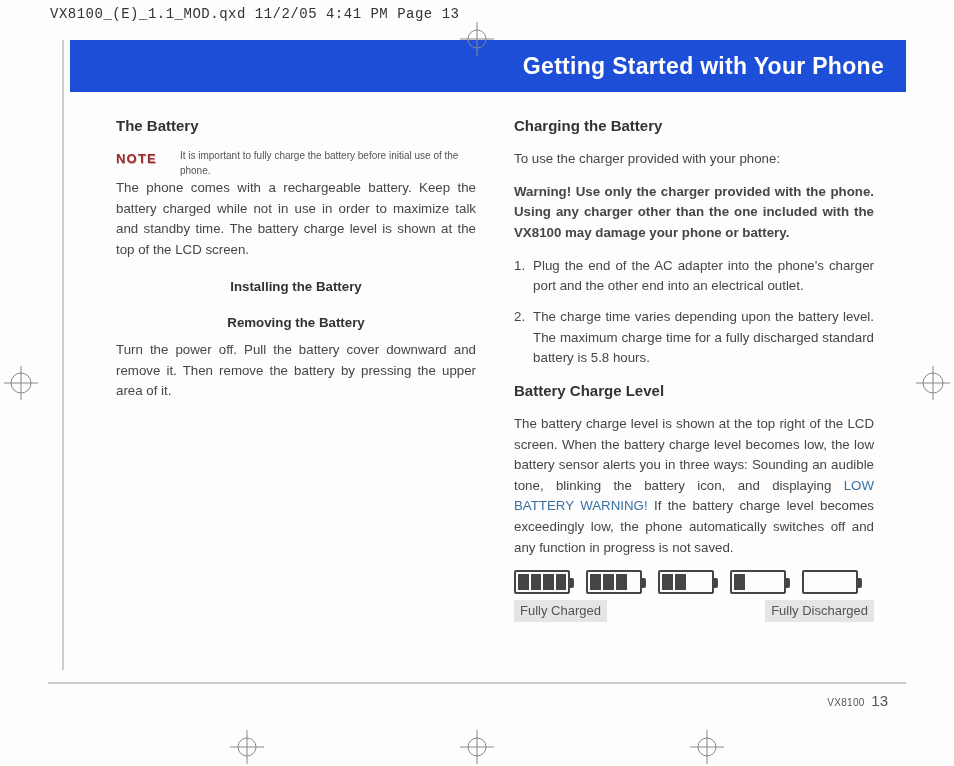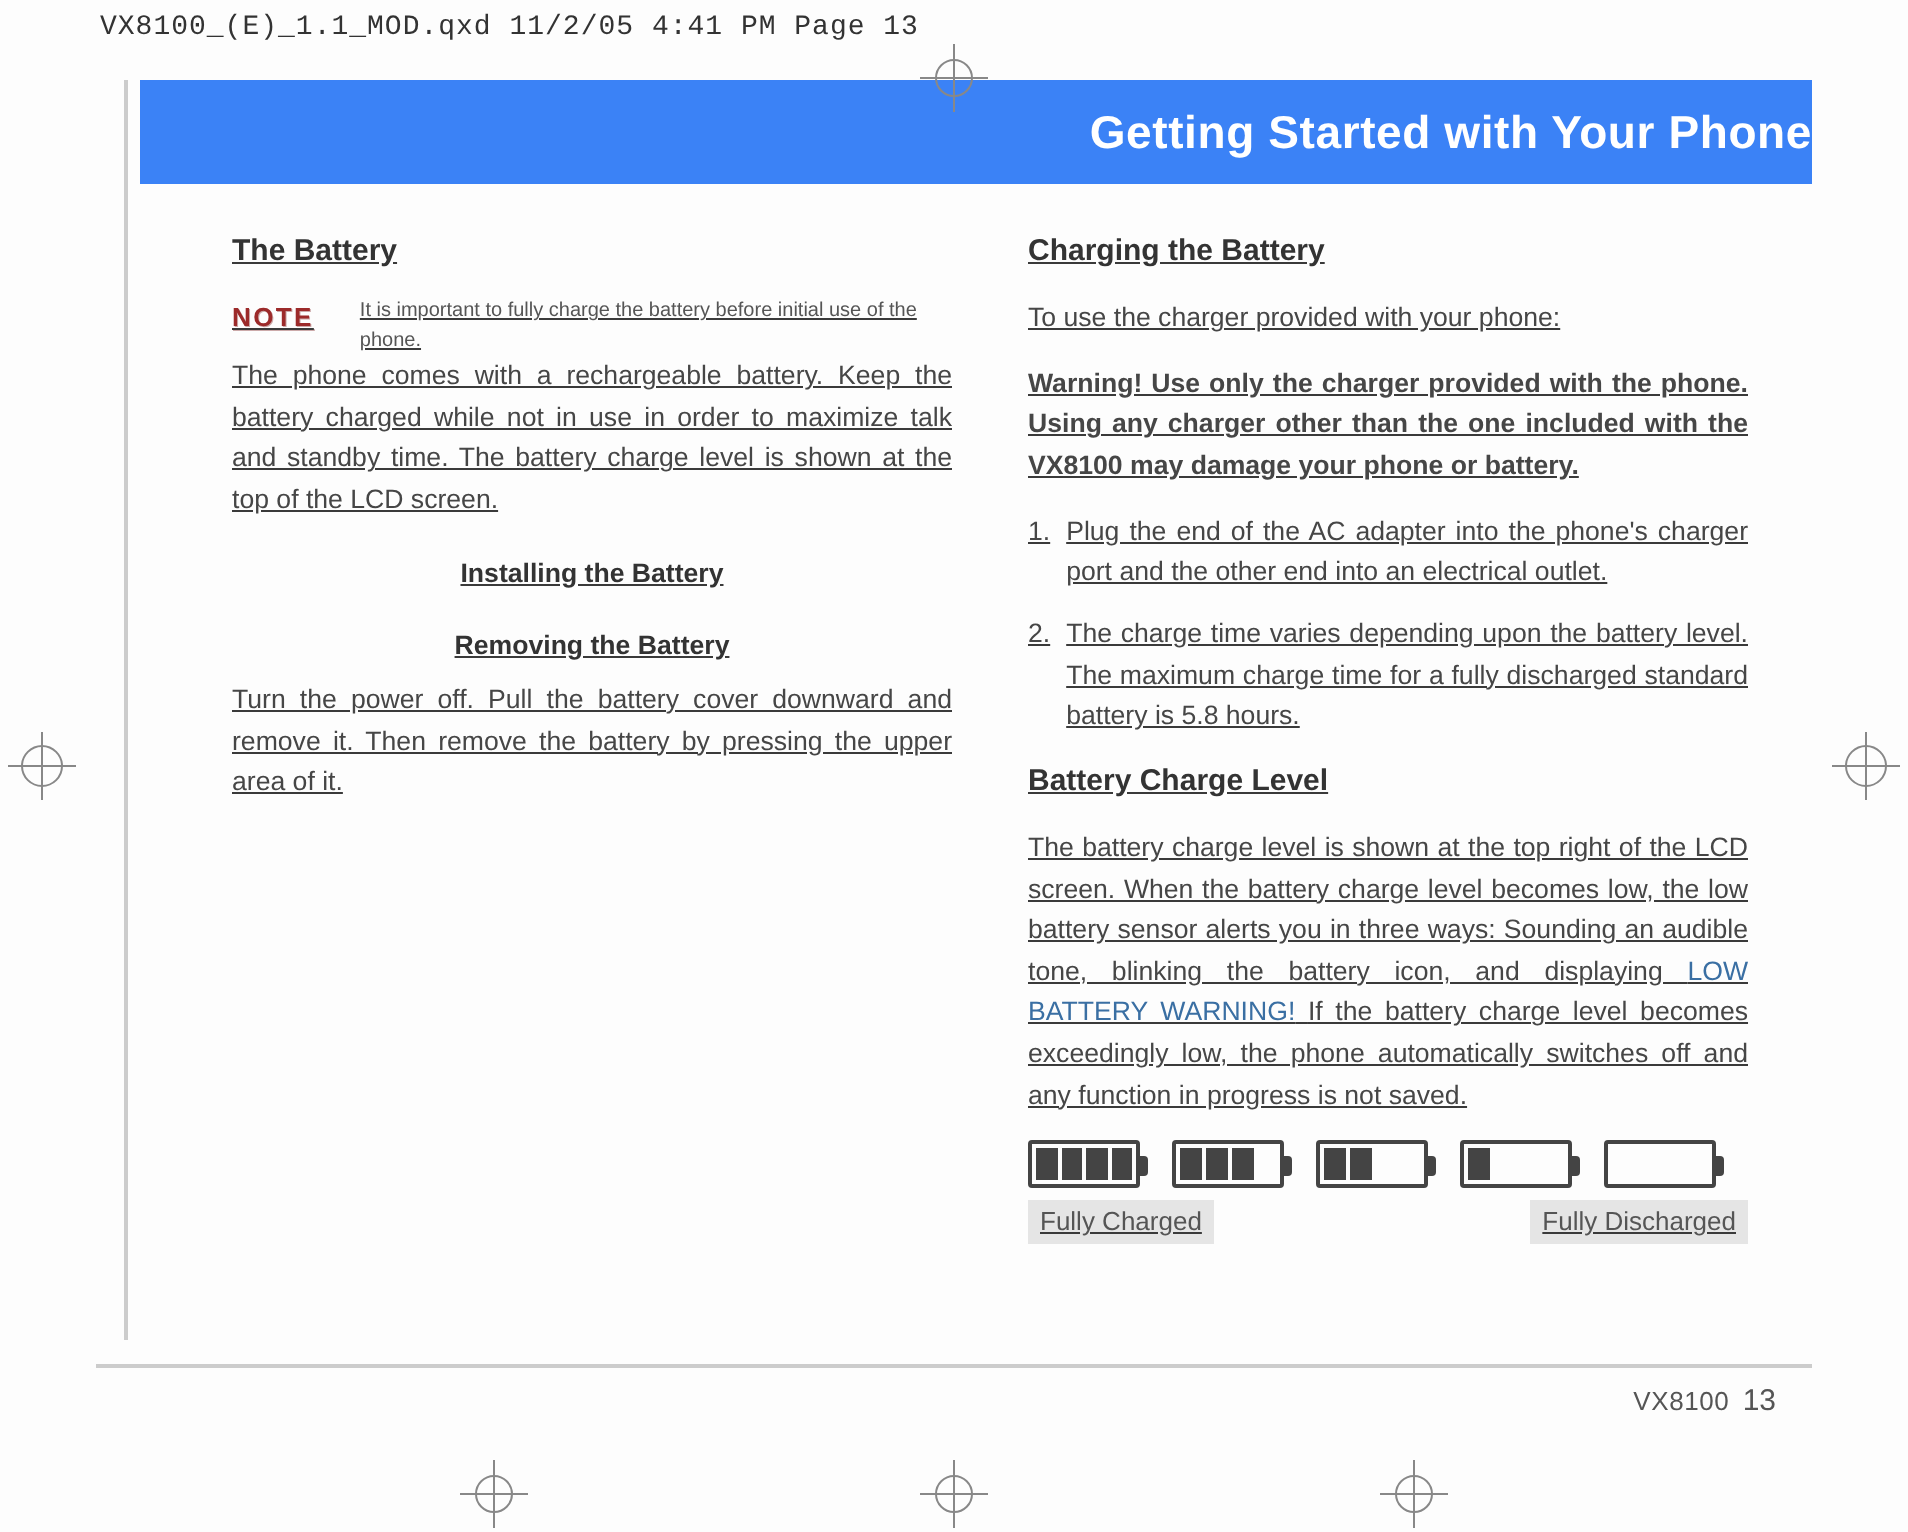--- a/index.html
+++ b/index.html
@@ -18,45 +18,45 @@
     font-family: "Courier New", monospace;
     font-size: 14px;
     letter-spacing: 0.5px;
     color: #333;
   }
   .frame {
     position: absolute;
     top: 40px; left: 48px; right: 48px; bottom: 48px;
   }
   .green-banner {
-    background: #3b82f6;
+    background: #1d4ed8;
     height: 52px;
     margin-left: 22px;
     display: flex;
     align-items: center;
     justify-content: flex-end;
+    padding-right: 22px;
   }
   .green-banner span {
     color: #fff;
     font-weight: 600;
     font-size: 23px;
     letter-spacing: 0.3px;
   }
   .sidebar-line {
     position: absolute;
     top: 0; left: 14px;
     width: 2px;
     height: 630px;
     background: #ccc;
   }
   .content {
     display: flex;
     gap: 38px;
     padding: 22px 16px 0 68px;
-    text-decoration: underline;
   }
   .col {
     width: 360px;
     font-size: 13.3px;
     line-height: 1.55;
     color: #464646;
   }
   .h-main {
     font-weight: 700;
     font-size: 15px;
@@ -139,21 +139,21 @@
     position: absolute;
     left: 48px; right: 48px; top: 682px;
     height: 1.5px; background: #ccc;
   }
   .footer-pg {
     position: absolute;
     right: 66px; top: 692px;
     font-size: 13px;
     color: #555;
   }
-  .footer-pg .model { font-size: 13px; letter-spacing: 0.3px; }
+  .footer-pg .model { font-size: 10px; letter-spacing: 0.3px; }
   .footer-pg .pg { font-size: 15px; margin-left: 3px; }
   .cropmark {
     position: absolute; width: 34px; height: 34px;
   }
   .cropmark svg { display:block; }
   .cm-left  { left: 4px;  top: 383px; transform: translateY(-50%); }
   .cm-right { right: 4px; top: 383px; transform: translateY(-50%); }
   .cm-botl  { left: 230px; bottom: 2px; }
   .cm-botr  { right: 230px; bottom: 2px; }
   .cm-top   { left: 50%; top: 22px; transform: translateX(-50%); }

